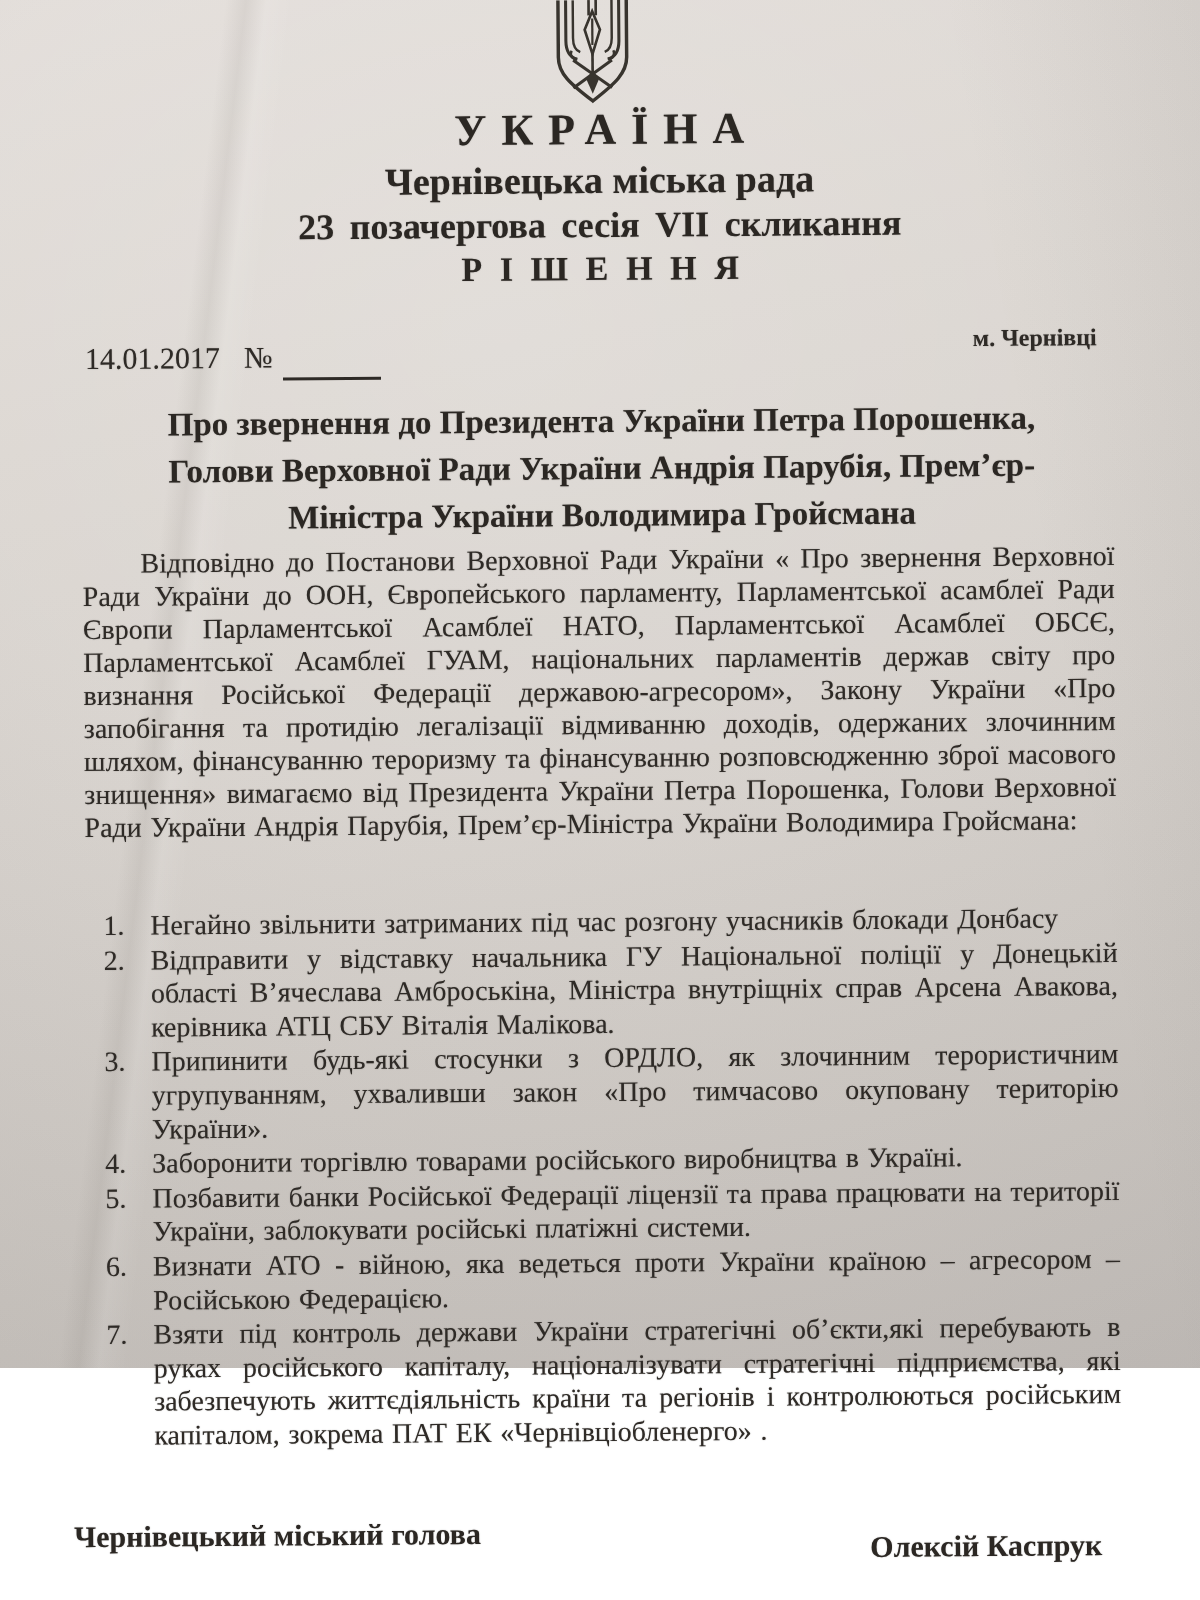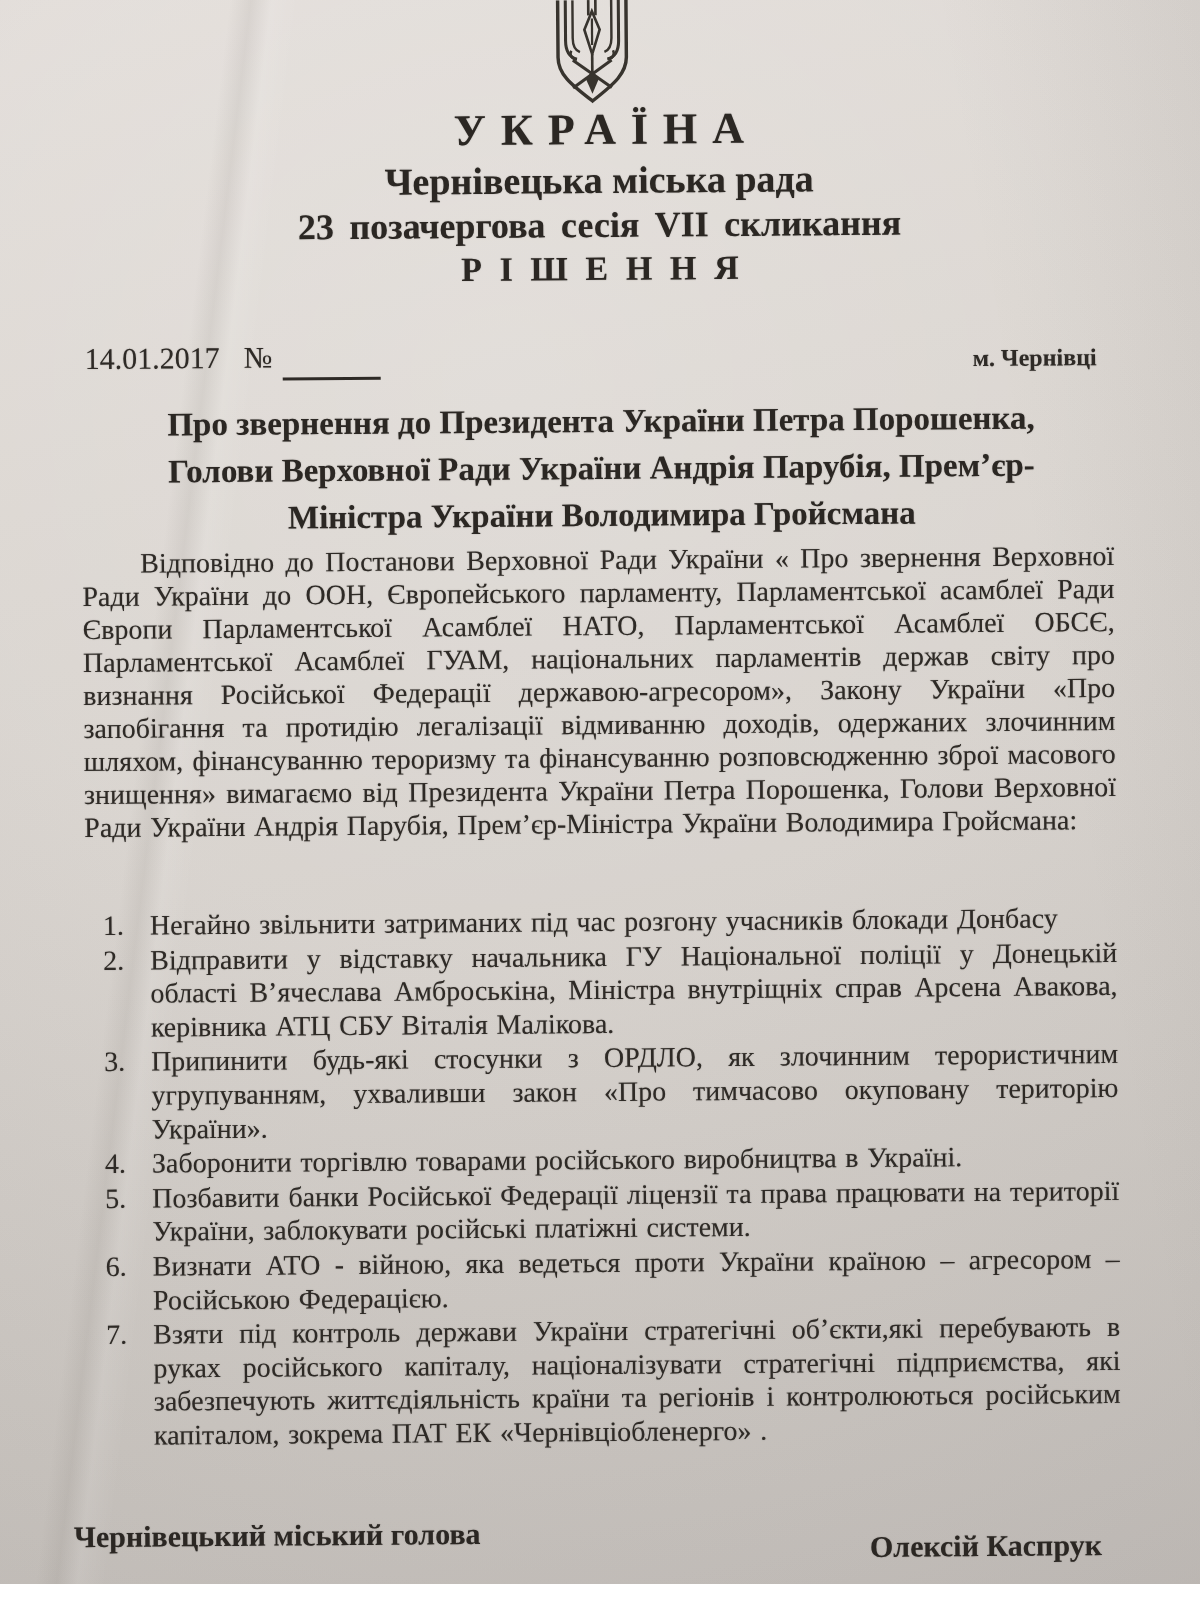--- a/index.html
+++ b/index.html
@@ -5,21 +5,21 @@
   html, body {
     margin: 0;
     padding: 0;
     width: 1200px;
     height: 1600px;
     overflow: hidden;
   }
   .photo {
     position: relative;
     width: 1200px;
-    height: 1584px;
+    height: 1368px;
     background:
       linear-gradient(168deg, #e3deda 0%, #dcd7d2 28%, #d6d1cc 55%, #cfcac5 80%, #c9c4c0 100%);
     font-family: "Liberation Serif", "DejaVu Serif", serif;
     color: #2e2a26;
   }
   .overlay {
     position: absolute;
     inset: 0;
     pointer-events: none;
   }
@@ -119,21 +119,20 @@
     border-bottom: 3px solid #2e2a26;
     vertical-align: bottom;
     transform: translateY(6px);
   }
   .meta .place {
     position: absolute;
     right: 104px;
     top: -4px;
     font-size: 24px;
     font-weight: bold;
-    margin-top: 20px;
   }
 
   
   .doc-title {
     position: absolute;
     top: 398px;
     left: 110px;
     width: 980px;
     text-align: center;
     font-size: 33px;

